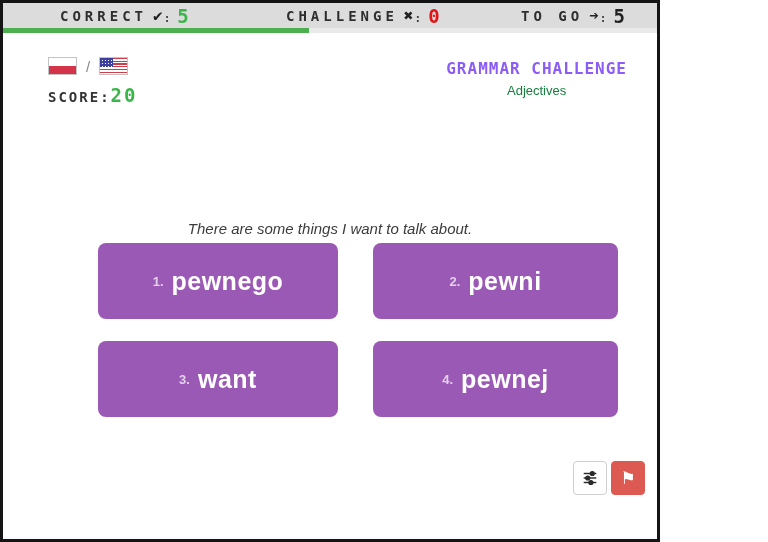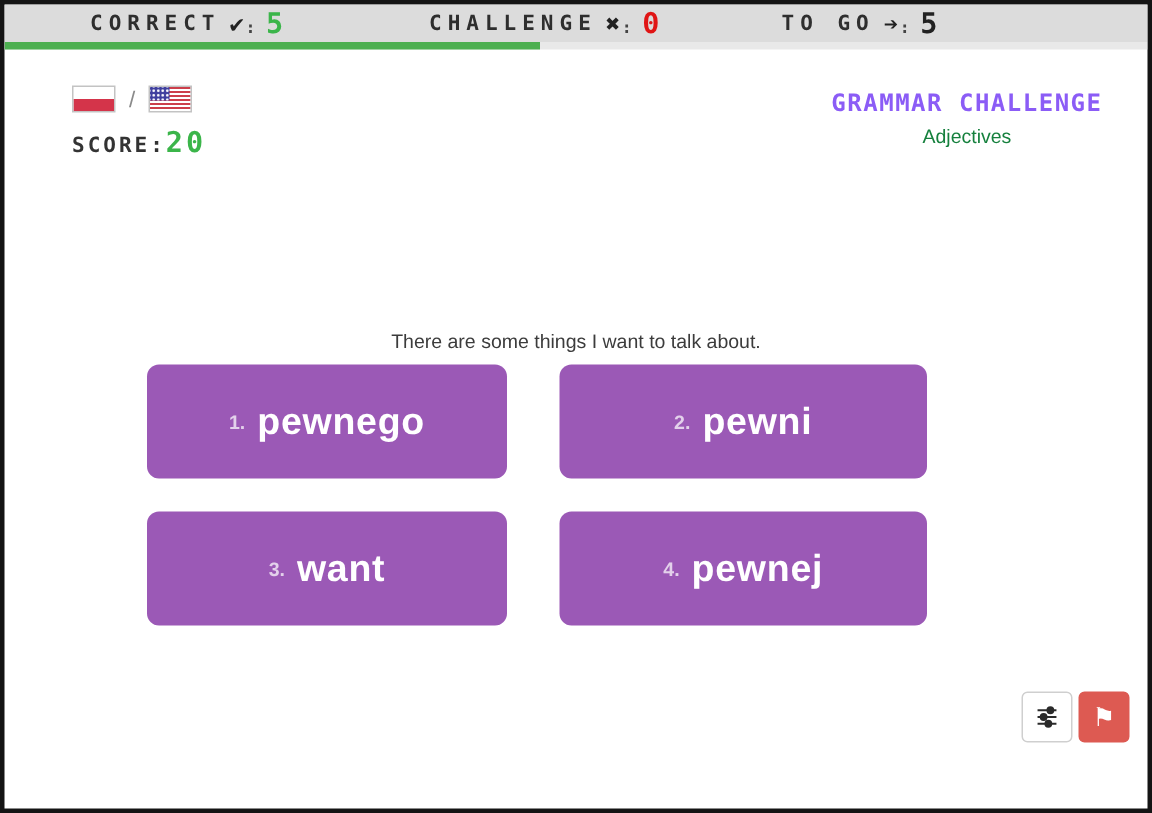--- a/index.html
+++ b/index.html
@@ -1,19 +1,19 @@
 <!DOCTYPE html>
 <html><head>
 <meta charset="utf-8">
 <style>
   * { margin:0; padding:0; box-sizing:border-box; }
   body { background:#fff; font-family:"Liberation Sans", sans-serif; }
 
   .page {
-    position:relative; width:768px; height:542px;
+    position:relative; width:660px; height:542px;
     border:3px solid #141414; background:#fff; overflow:hidden;padding-left:10px;
   }
 
   
   .topbar {
     position:absolute; top:0; left:0; right:0; height:25px;
     background:#dcdcdc;
   }
   .stat {
     position:absolute; top:0; height:25px; display:flex; align-items:center;
@@ -72,21 +72,21 @@
     font-size:39px; line-height:48px; color:#3d3d3d; font-weight:normal;
   }
   .blank-input {
     display:inline-block; width:82px; height:42px; background:#fff;
     border:1px solid #d4d4d4; border-radius:2px; vertical-align:middle;
     margin:0 10px 6px 10px; outline:none; font-size:28px; text-align:center;
     color:#3d3d3d; font-family:"Liberation Sans", sans-serif;
   }
   .translation {
     position:absolute; top:217px; left:0; right:0; text-align:center;
-    font-size:13px; color:#3c3c3c;
+    font-size:15px; color:#3c3c3c;font-style:italic;
   }
 
   
   .answers {
     position:absolute; top:240px; left:95px;
     display:grid; grid-template-columns:240px 245px; column-gap:35px; row-gap:22px;
   }
   .answer-btn {
     height:76px; border:none; border-radius:8px; background:#9b59b6;
     color:#ffffff; cursor:pointer; display:flex; align-items:center; justify-content:center;

